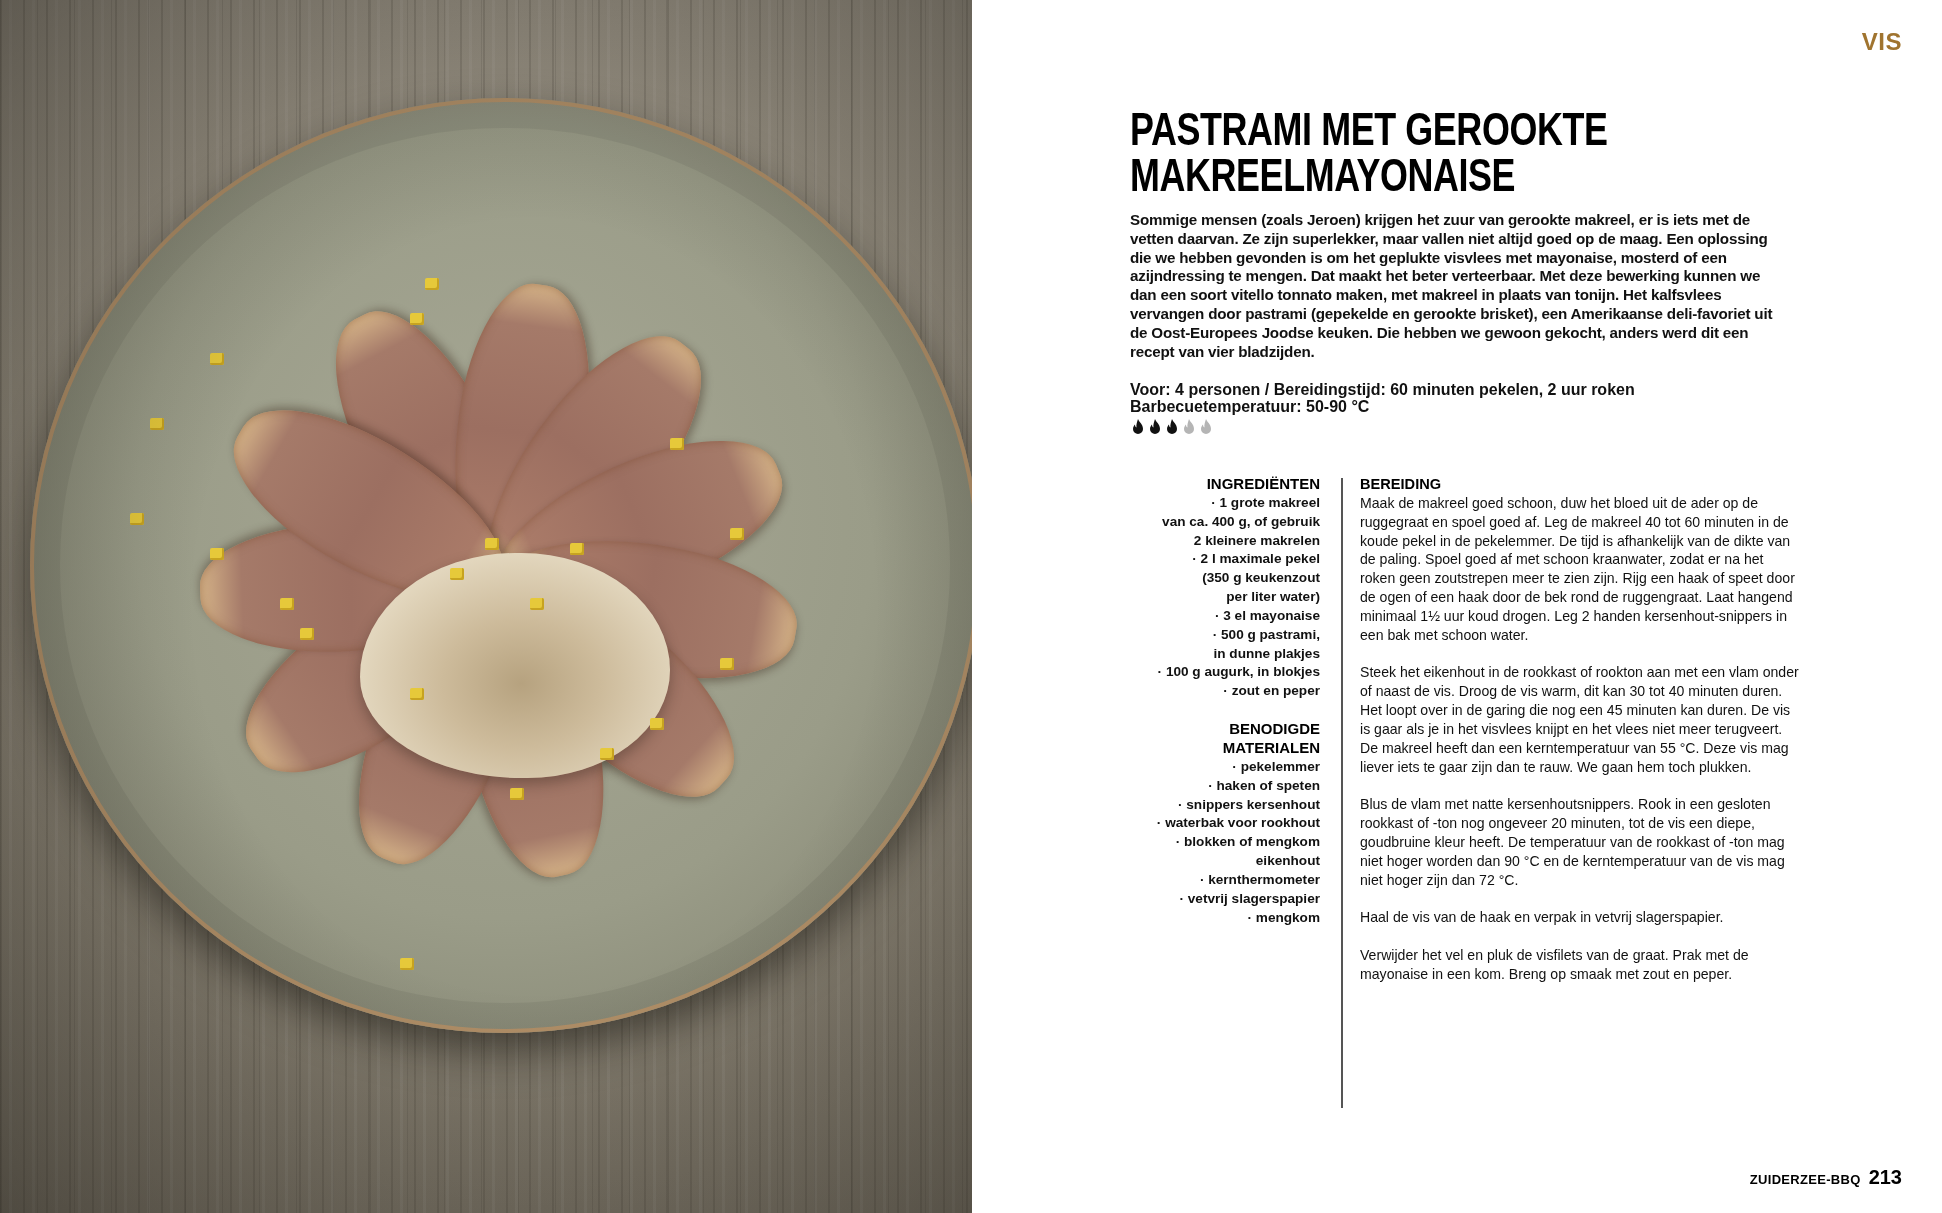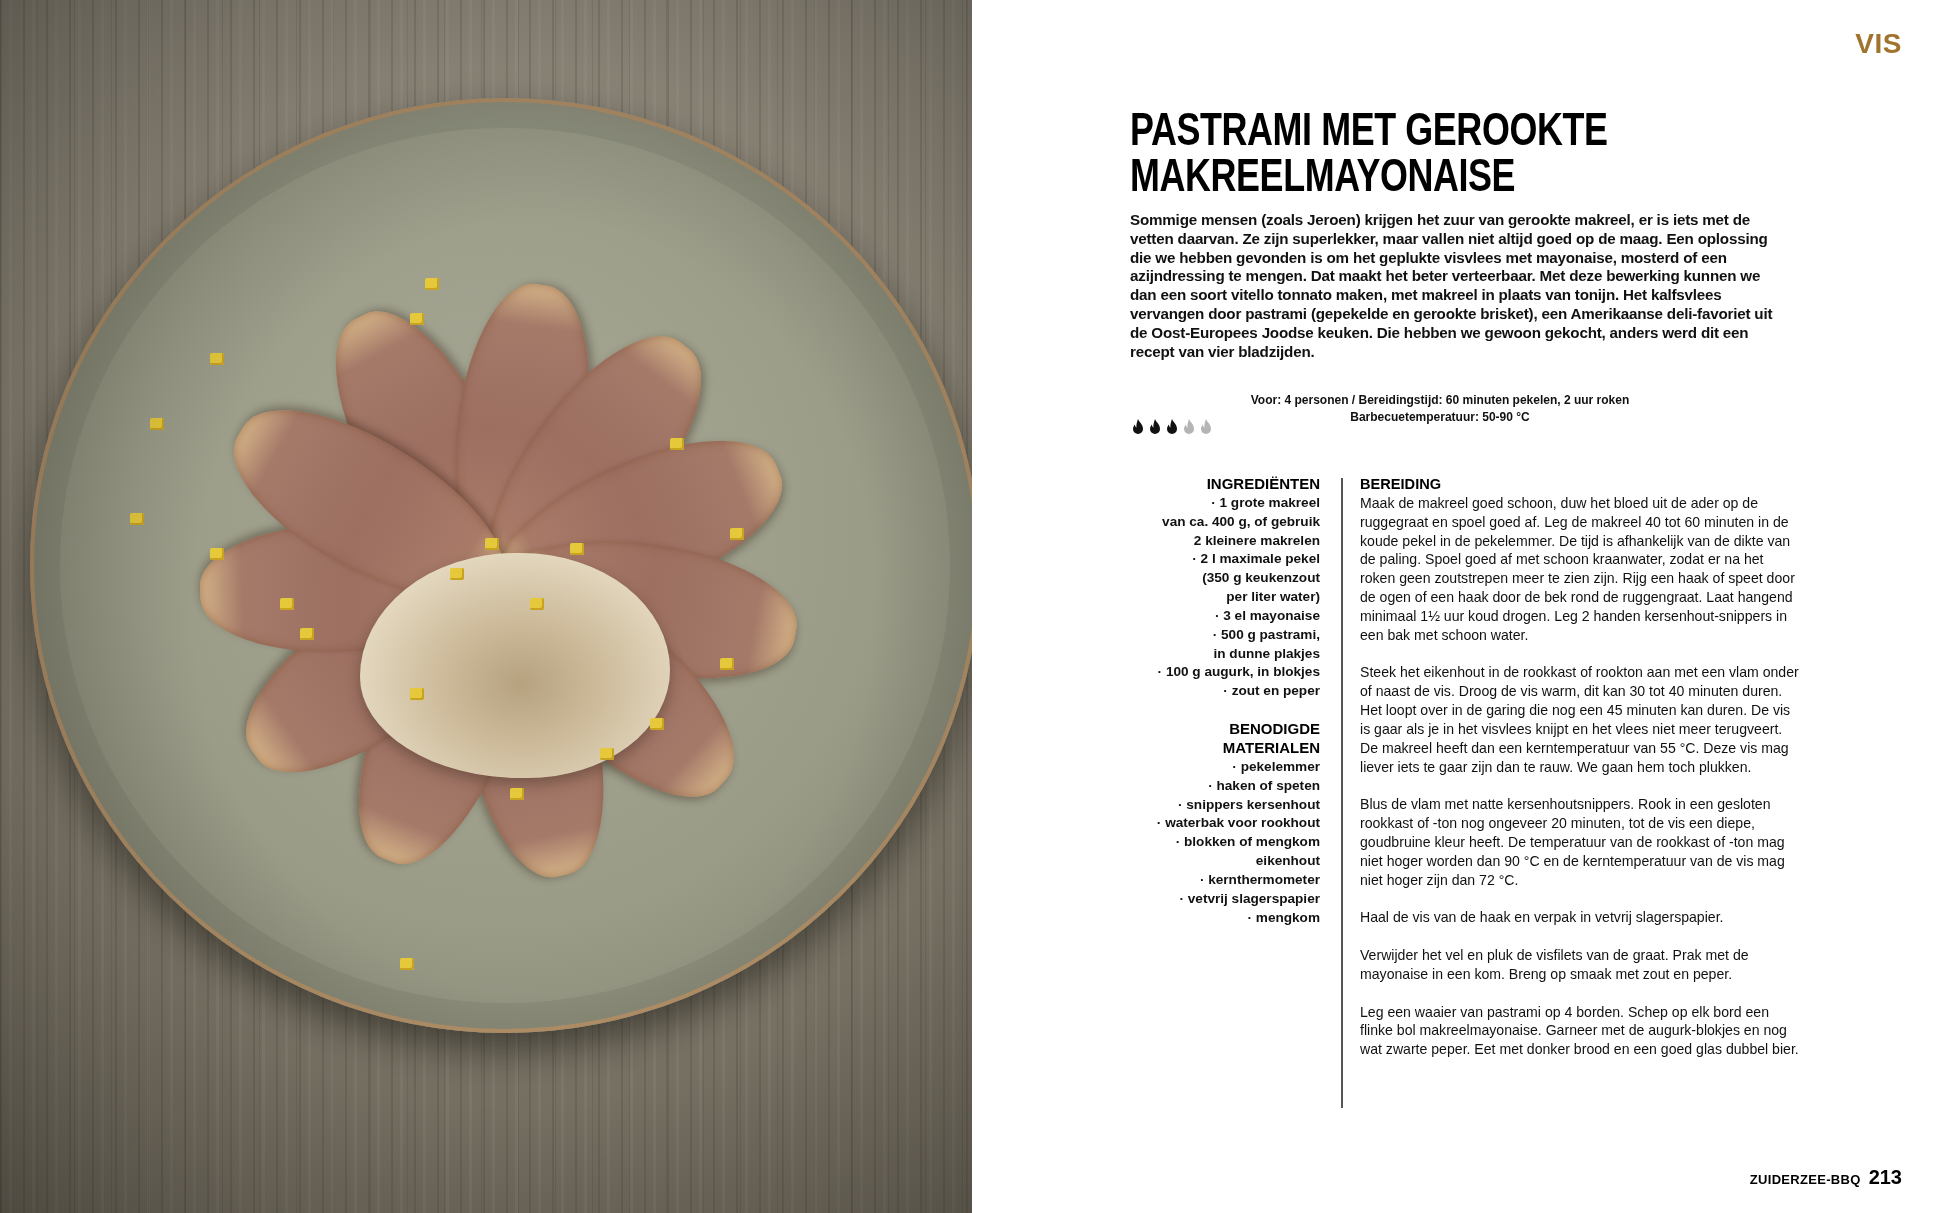--- a/index.html
+++ b/index.html
@@ -33,38 +33,38 @@
   }
   .mayo {
     position: absolute; left: 330px; top: 455px; width: 310px; height: 225px; border-radius: 50% 48% 46% 52% / 55% 52% 48% 45%;
     background: radial-gradient(ellipse at 52% 58%, #b6a27f 0%, #cdbb9b 35%, #e2d6bd 70%, #ebe1cc 100%);
     box-shadow: 0 6px 14px rgba(40,30,20,0.35);
   }
   .pickle { position: absolute; width: 14px; height: 12px; background: #e6c93a; border-radius: 2px; box-shadow: inset -2px -2px 0 #c7a320; }
 
   
   .section-tag {
-    position: absolute; right: 40px; top: 28px; font-weight: 700; font-size: 28px;
+    position: absolute; right: 40px; top: 28px; font-weight: 700; font-size: 24px;
     color: #a0742f; letter-spacing: 0.5px;
   }
   .title {
     position: absolute; left: 1130px; top: 106px; margin: 0;
     font-family: "Liberation Sans", sans-serif; font-weight: 700; font-size: 46px; line-height: 46px;
     transform: scaleX(0.78); transform-origin: 0 0; letter-spacing: -0.5px; color: #000;
     width: 800px;
   }
   .title span { display: block; }
   .intro {
     position: absolute; left: 1130px; top: 211px; width: 650px;
     font-weight: 700; font-size: 15.2px; line-height: 18.8px; color: #111; margin: 0;
     letter-spacing: -0.2px;
   }
   .meta {
-    position: absolute; left: 1130px; top: 392px; width: 620px;
-    font-weight: 700; font-size: 12px; line-height: 16.5px; color: #111; text-align: center;
+    position: absolute; left: 1130px; top: 382px; width: 620px;
+    font-weight: 700; font-size: 16px; line-height: 16.5px; color: #111;
   }
   .meta div { white-space: nowrap; }
   .flames { position: absolute; left: 1130px; top: 418px; display: flex; gap: 1px; }
   .flame { width: 16px; height: 18px; }
   .flame svg { width: 16px; height: 18px; display: block; }
 
   .ingredients {
     position: absolute; left: 1130px; top: 475px; width: 190px; text-align: right;
     font-weight: 700; font-size: 13.6px; line-height: 18.85px; color: #111;
   }
@@ -201,19 +201,18 @@
 
 <div class="divider"></div>
 
 <div class="bereiding">
   <div class="head">BEREIDING</div>
   <p>Maak de makreel goed schoon, duw het bloed uit de ader op de ruggegraat en spoel goed af. Leg de makreel 40 tot 60 minuten in de koude pekel in de pekelemmer. De tijd is afhankelijk van de dikte van de paling. Spoel goed af met schoon kraanwater, zodat er na het roken geen zoutstrepen meer te zien zijn. Rijg een haak of speet door de ogen of een haak door de bek rond de ruggengraat. Laat hangend minimaal 1½ uur koud drogen. Leg 2 handen kersenhout-snippers in een bak met schoon water.</p>
   <p>Steek het eikenhout in de rookkast of rookton aan met een vlam onder of naast de vis. Droog de vis warm, dit kan 30 tot 40 minuten duren. Het loopt over in de garing die nog een 45 minuten kan duren. De vis is gaar als je in het visvlees knijpt en het vlees niet meer terugveert. De makreel heeft dan een kerntemperatuur van 55 °C. Deze vis mag liever iets te gaar zijn dan te rauw. We gaan hem toch plukken.</p>
   <p>Blus de vlam met natte kersenhoutsnippers. Rook in een gesloten rookkast of -ton nog ongeveer 20 minuten, tot de vis een diepe, goudbruine kleur heeft. De temperatuur van de rookkast of -ton mag niet hoger worden dan 90 °C en de kerntemperatuur van de vis mag niet hoger zijn dan 72 °C.</p>
   <p>Haal de vis van de haak en verpak in vetvrij slagerspapier.</p>
   <p>Verwijder het vel en pluk de visfilets van de graat. Prak met de mayonaise in een kom. Breng op smaak met zout en peper.</p>
-  <p>Leg een waaier van pastrami op 4 borden. Schep op elk bord een flinke bol makreelmayonaise. Garneer met de augurk-blokjes en nog wat zwarte peper. Eet met donker brood en een goed glas dubbel bier.</p>
 </div>
 
 <div class="footer">
   <span class="book">ZUIDERZEE-BBQ</span>
   <span class="page">213</span>
 </div>
 
 </body></html>

